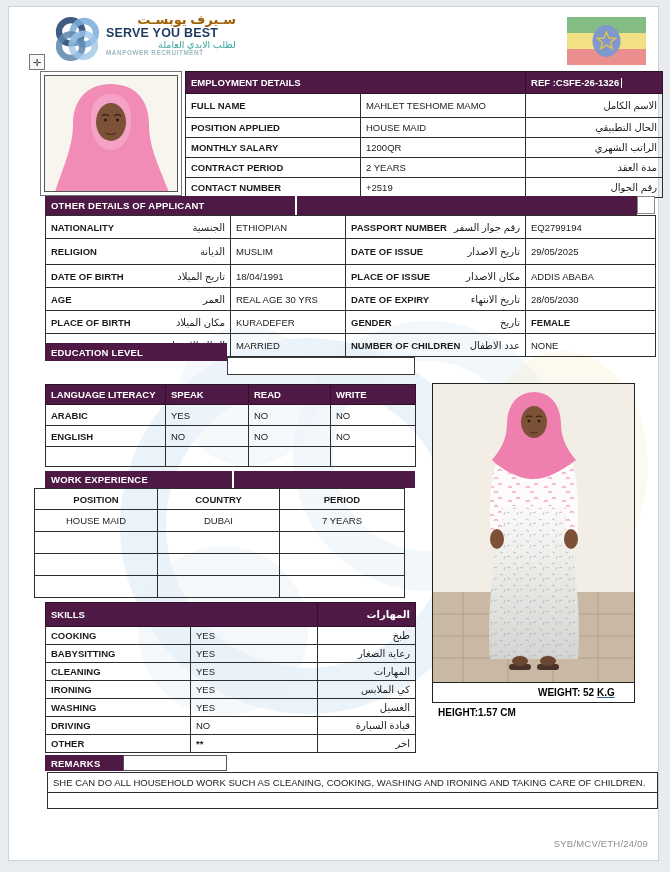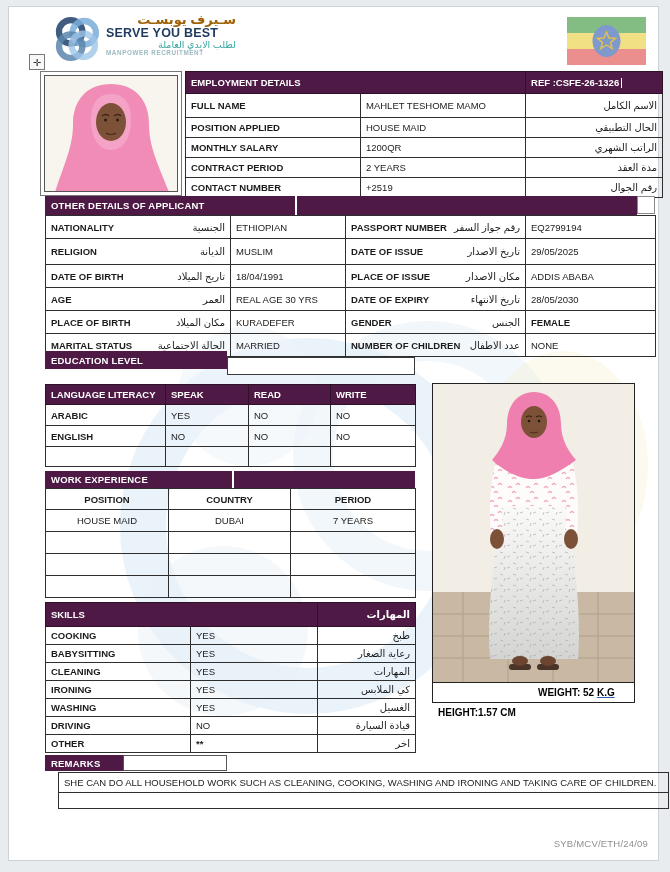--- a/index.html
+++ b/index.html
@@ -216,21 +216,21 @@
       <td>
             <div class="lblpair">
               <span class="en">PLACE OF BIRTH</span>
               <span class="arb" dir="rtl">مكان الميلاد</span>
             </div>
           </td>
       <td>KURADEFER</td>
       <td>
             <div class="lblpair">
               <span class="en">GENDER</span>
-              <span class="arb" dir="rtl">الجنس</span>
+              <span class="arb" dir="rtl">تاريخ</span>
             </div>
           </td>
       <td class="b">FEMALE</td>
     </tr>
     <tr style="height:23px">
       <td>
             <div class="lblpair">
               <span class="en">MARITAL STATUS</span>
               <span class="arb" dir="rtl">الحالة الاجتماعية</span>
             </div>
@@ -240,21 +240,21 @@
             <div class="lblpair">
               <span class="en">NUMBER OF CHILDREN</span>
               <span class="arb" dir="rtl">عدد الاطفال</span>
             </div>
           </td>
       <td>NONE</td>
     </tr>
   </tbody>
     </table>
 
-  <div class="bar" style="left:45px;top:351px;width:182px;height:18px;">
+  <div class="bar" style="left:45px;top:343px;width:182px;height:18px;">
     <span>EDUCATION LEVEL</span>
   </div>
   <div class="whitecell" style="left:227px;top:357px;width:188px;height:18px;"></div>
 
   <table class="t" style="left:45px;top:384px;width:370px;">
     <colgroup>
         <col style="width:120px">
         <col style="width:83px">
         <col style="width:82px">
         <col style="width:85px">
@@ -284,21 +284,21 @@
       <td></td>
       <td></td>
     </tr>
   </tbody>
     </table>
 
   <div class="bar" style="left:45px;top:471px;width:370px;height:17px;">
     <span>WORK EXPERIENCE</span>
     <span style="position:absolute;left:187px;top:0;width:2px;height:17px;background:#fff;"></span>
   </div>
-  <table class="t" style="left:45px;top:488px;width:370px;">
+  <table class="t" style="left:34px;top:488px;width:370px;">
     <colgroup>
         <col style="width:123px">
         <col style="width:122px">
         <col style="width:125px">
       </colgroup>
     <tbody>
         <tr style="height:21px">
       <td class="b ctr">POSITION</td>
       <td class="b ctr">COUNTRY</td>
       <td class="b ctr">PERIOD</td>
@@ -414,21 +414,21 @@
       <td class="b">**</td>
       <td class="ar" dir="rtl">اخر</td>
     </tr>
   </tbody>
     </table>
 
   <div class="bar" style="left:45px;top:755px;width:78px;height:16px;">
     <span>REMARKS</span>
   </div>
   <div class="whitecell" style="left:123px;top:755px;width:104px;height:16px;border-color:#555;"></div>
-  <table class="t" style="left:58px;top:772px;width:610px;">
+  <table class="t" style="left:47px;top:772px;width:610px;">
     <colgroup>
         <col style="width:610px">
       </colgroup>
     <tbody>
         <tr style="height:20px">
           <td>SHE CAN DO ALL HOUSEHOLD WORK SUCH AS CLEANING, COOKING, WASHING AND IRONING AND TAKING CARE OF CHILDREN.</td>
         </tr>
     <tr style="height:16px">
           <td></td>
         </tr>

